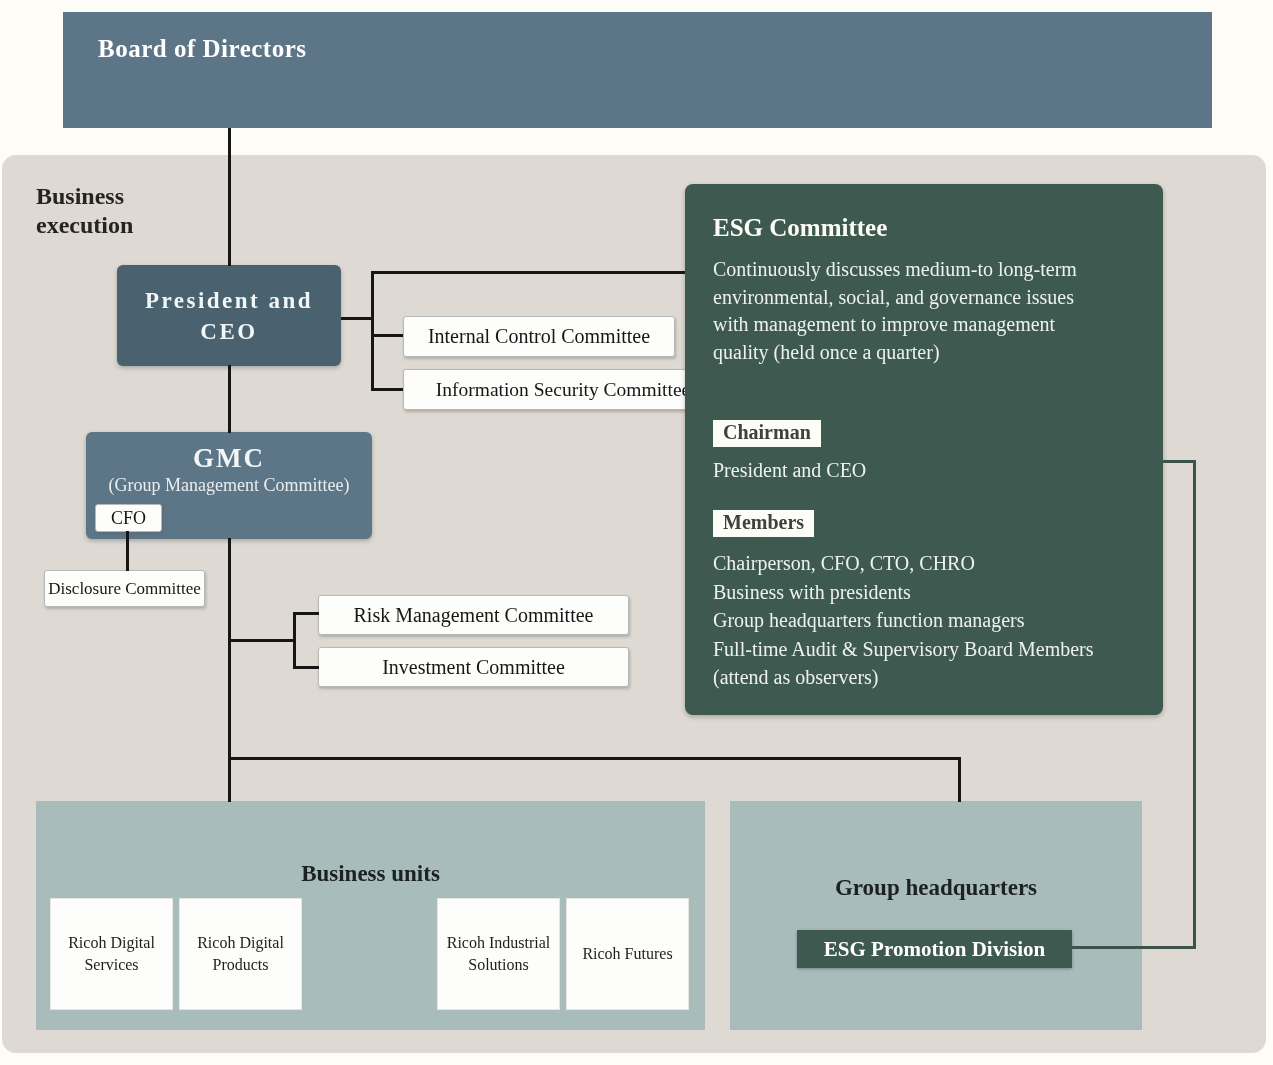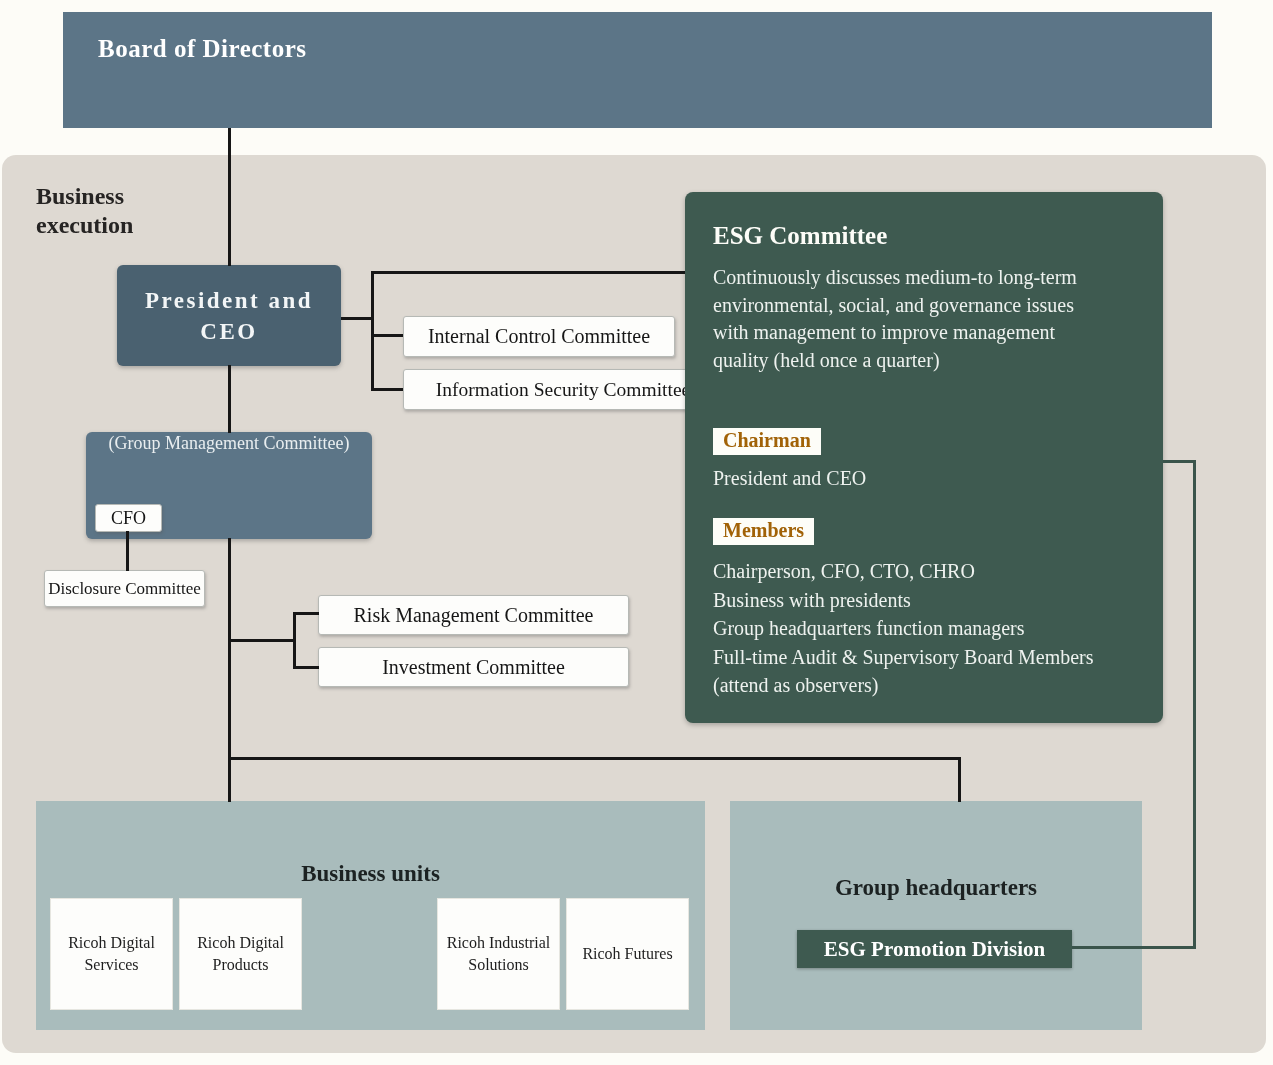--- a/index.html
+++ b/index.html
@@ -46,26 +46,26 @@
   .gmc-box{left:86px;top:432px;width:286px;height:107px;}
   .gmc-title{font-size:27px;font-weight:bold;letter-spacing:2px;margin-top:11px;}
   .gmc-subtitle{font-size:18px;margin-top:1px;color:#e9eef0;}
   .cfo-box{left:9px;top:72px;width:67px;height:28px;font-size:18px;}
 
   .disclosure-box{left:44px;top:570px;width:161px;height:37px;font-size:17px;}
   .risk-box{left:318px;top:595px;width:311px;height:40px;font-size:20px;}
   .invest-box{left:318px;top:647px;width:311px;height:40px;font-size:20px;}
 
   
-  .esg-box{position:absolute;left:685px;top:192px;width:478px;height:531px;
+  .esg-box{position:absolute;left:685px;top:184px;width:478px;height:531px;
     background:var(--green-dark);border-radius:8px;box-shadow:0 2px 5px rgba(0,0,0,.25);
     padding:30px 28px 0 28px;color:#eef2ef;}
   .esg-title{font-size:25px;font-weight:bold;color:#fdfdf8;}
   .esg-desc{margin-top:14px;font-size:20px;line-height:27.5px;}
-  .tag-label{display:inline-block;background:#fdfdf8;color:#a16207;
+  .tag-label{display:inline-block;background:#fdfdf8;color:#404040;
     font-size:20px;font-weight:bold;padding:1px 10px 3px 10px;}
   .chairman-label{margin-top:54px;}
   .chairman-value{margin-top:12px;font-size:20px;}
   .members-label{margin-top:28px;}
   .members-list{margin-top:12px;font-size:20px;line-height:28.5px;}
 
   
   .light-panel{position:absolute;background:var(--panel-light);color:#1c2222;}
   .bu-panel{left:36px;top:801px;width:669px;height:229px;}
   .hq-panel{left:730px;top:801px;width:412px;height:229px;}
@@ -100,20 +100,21 @@
 
   <div class="slate-node pres-box">
     <div>President and</div>
     <div>CEO</div>
   </div>
 
   <div class="white-box internal-box">Internal Control Committee</div>
   <div class="white-box infosec-box">Information Security Committee</div>
 
   <div class="slate-node gmc-box">
+    <div class="gmc-title">GMC</div>
     <div class="gmc-subtitle">(Group Management Committee)</div>
     <div class="white-box cfo-box">CFO</div>
   </div>
 
   <div class="white-box disclosure-box">Disclosure Committee</div>
   <div class="white-box risk-box">Risk Management Committee</div>
   <div class="white-box invest-box">Investment Committee</div>
 
   <div class="esg-box">
     <div class="esg-title">ESG Committee</div>

